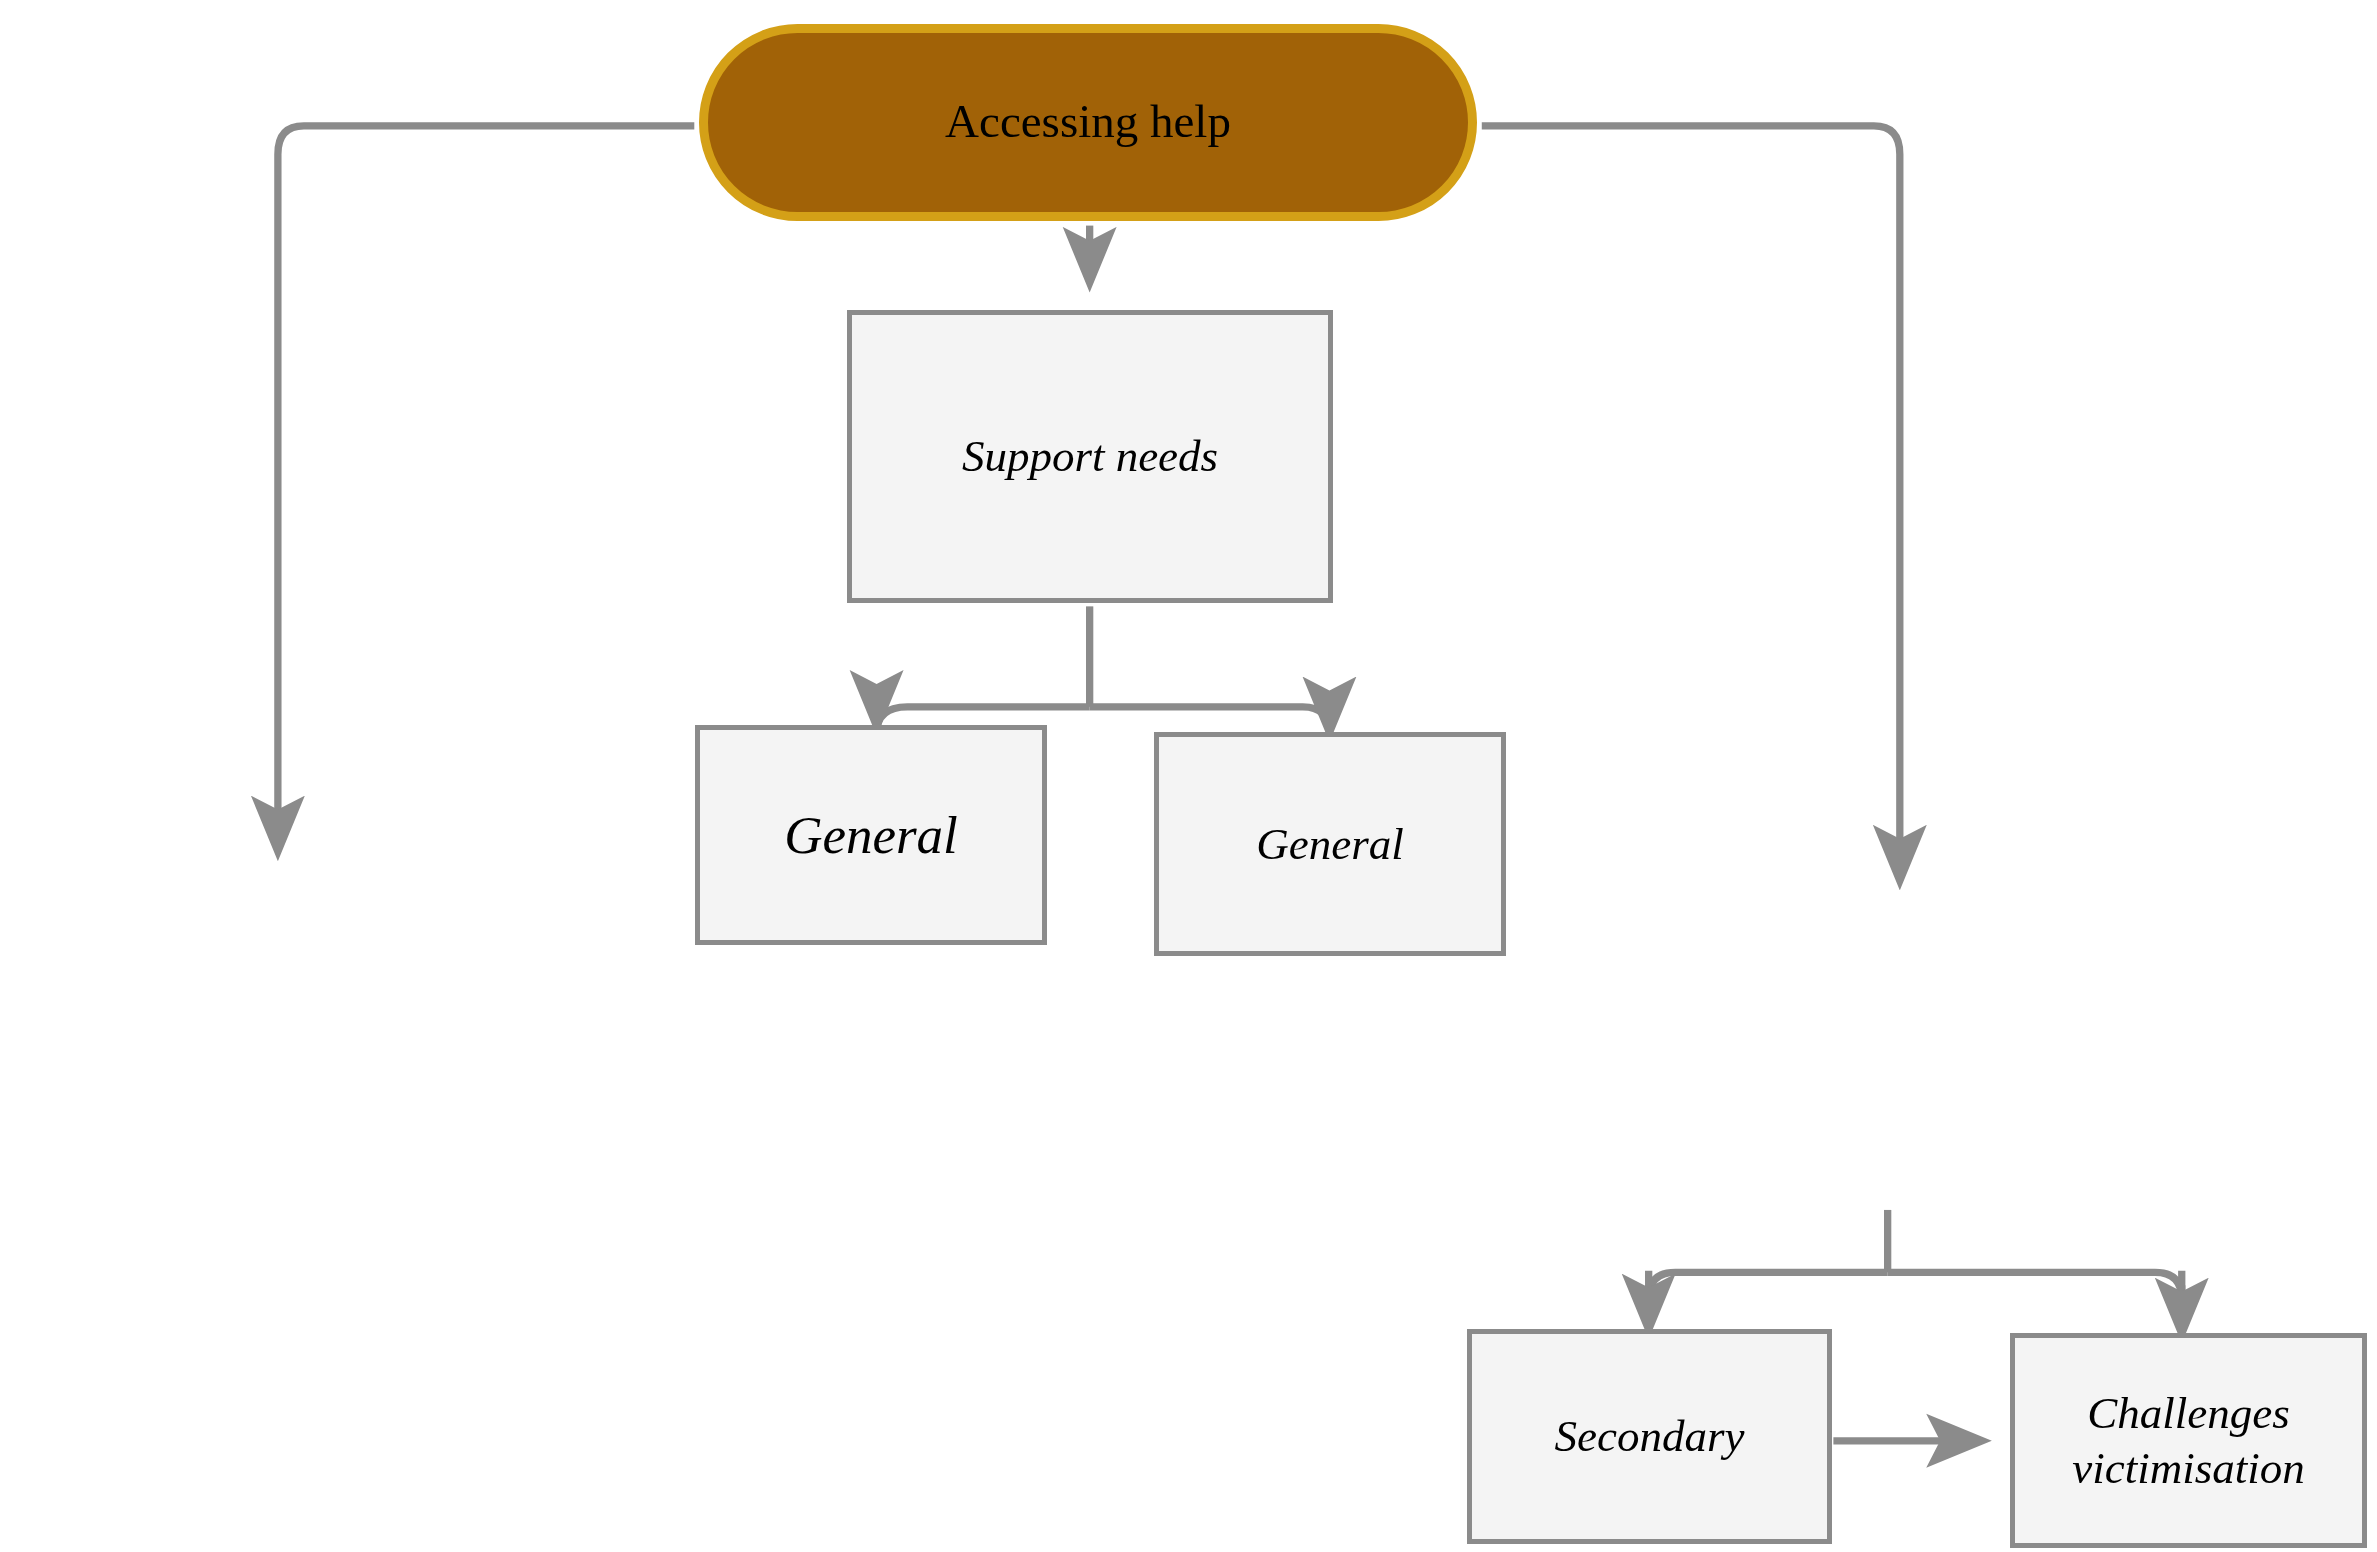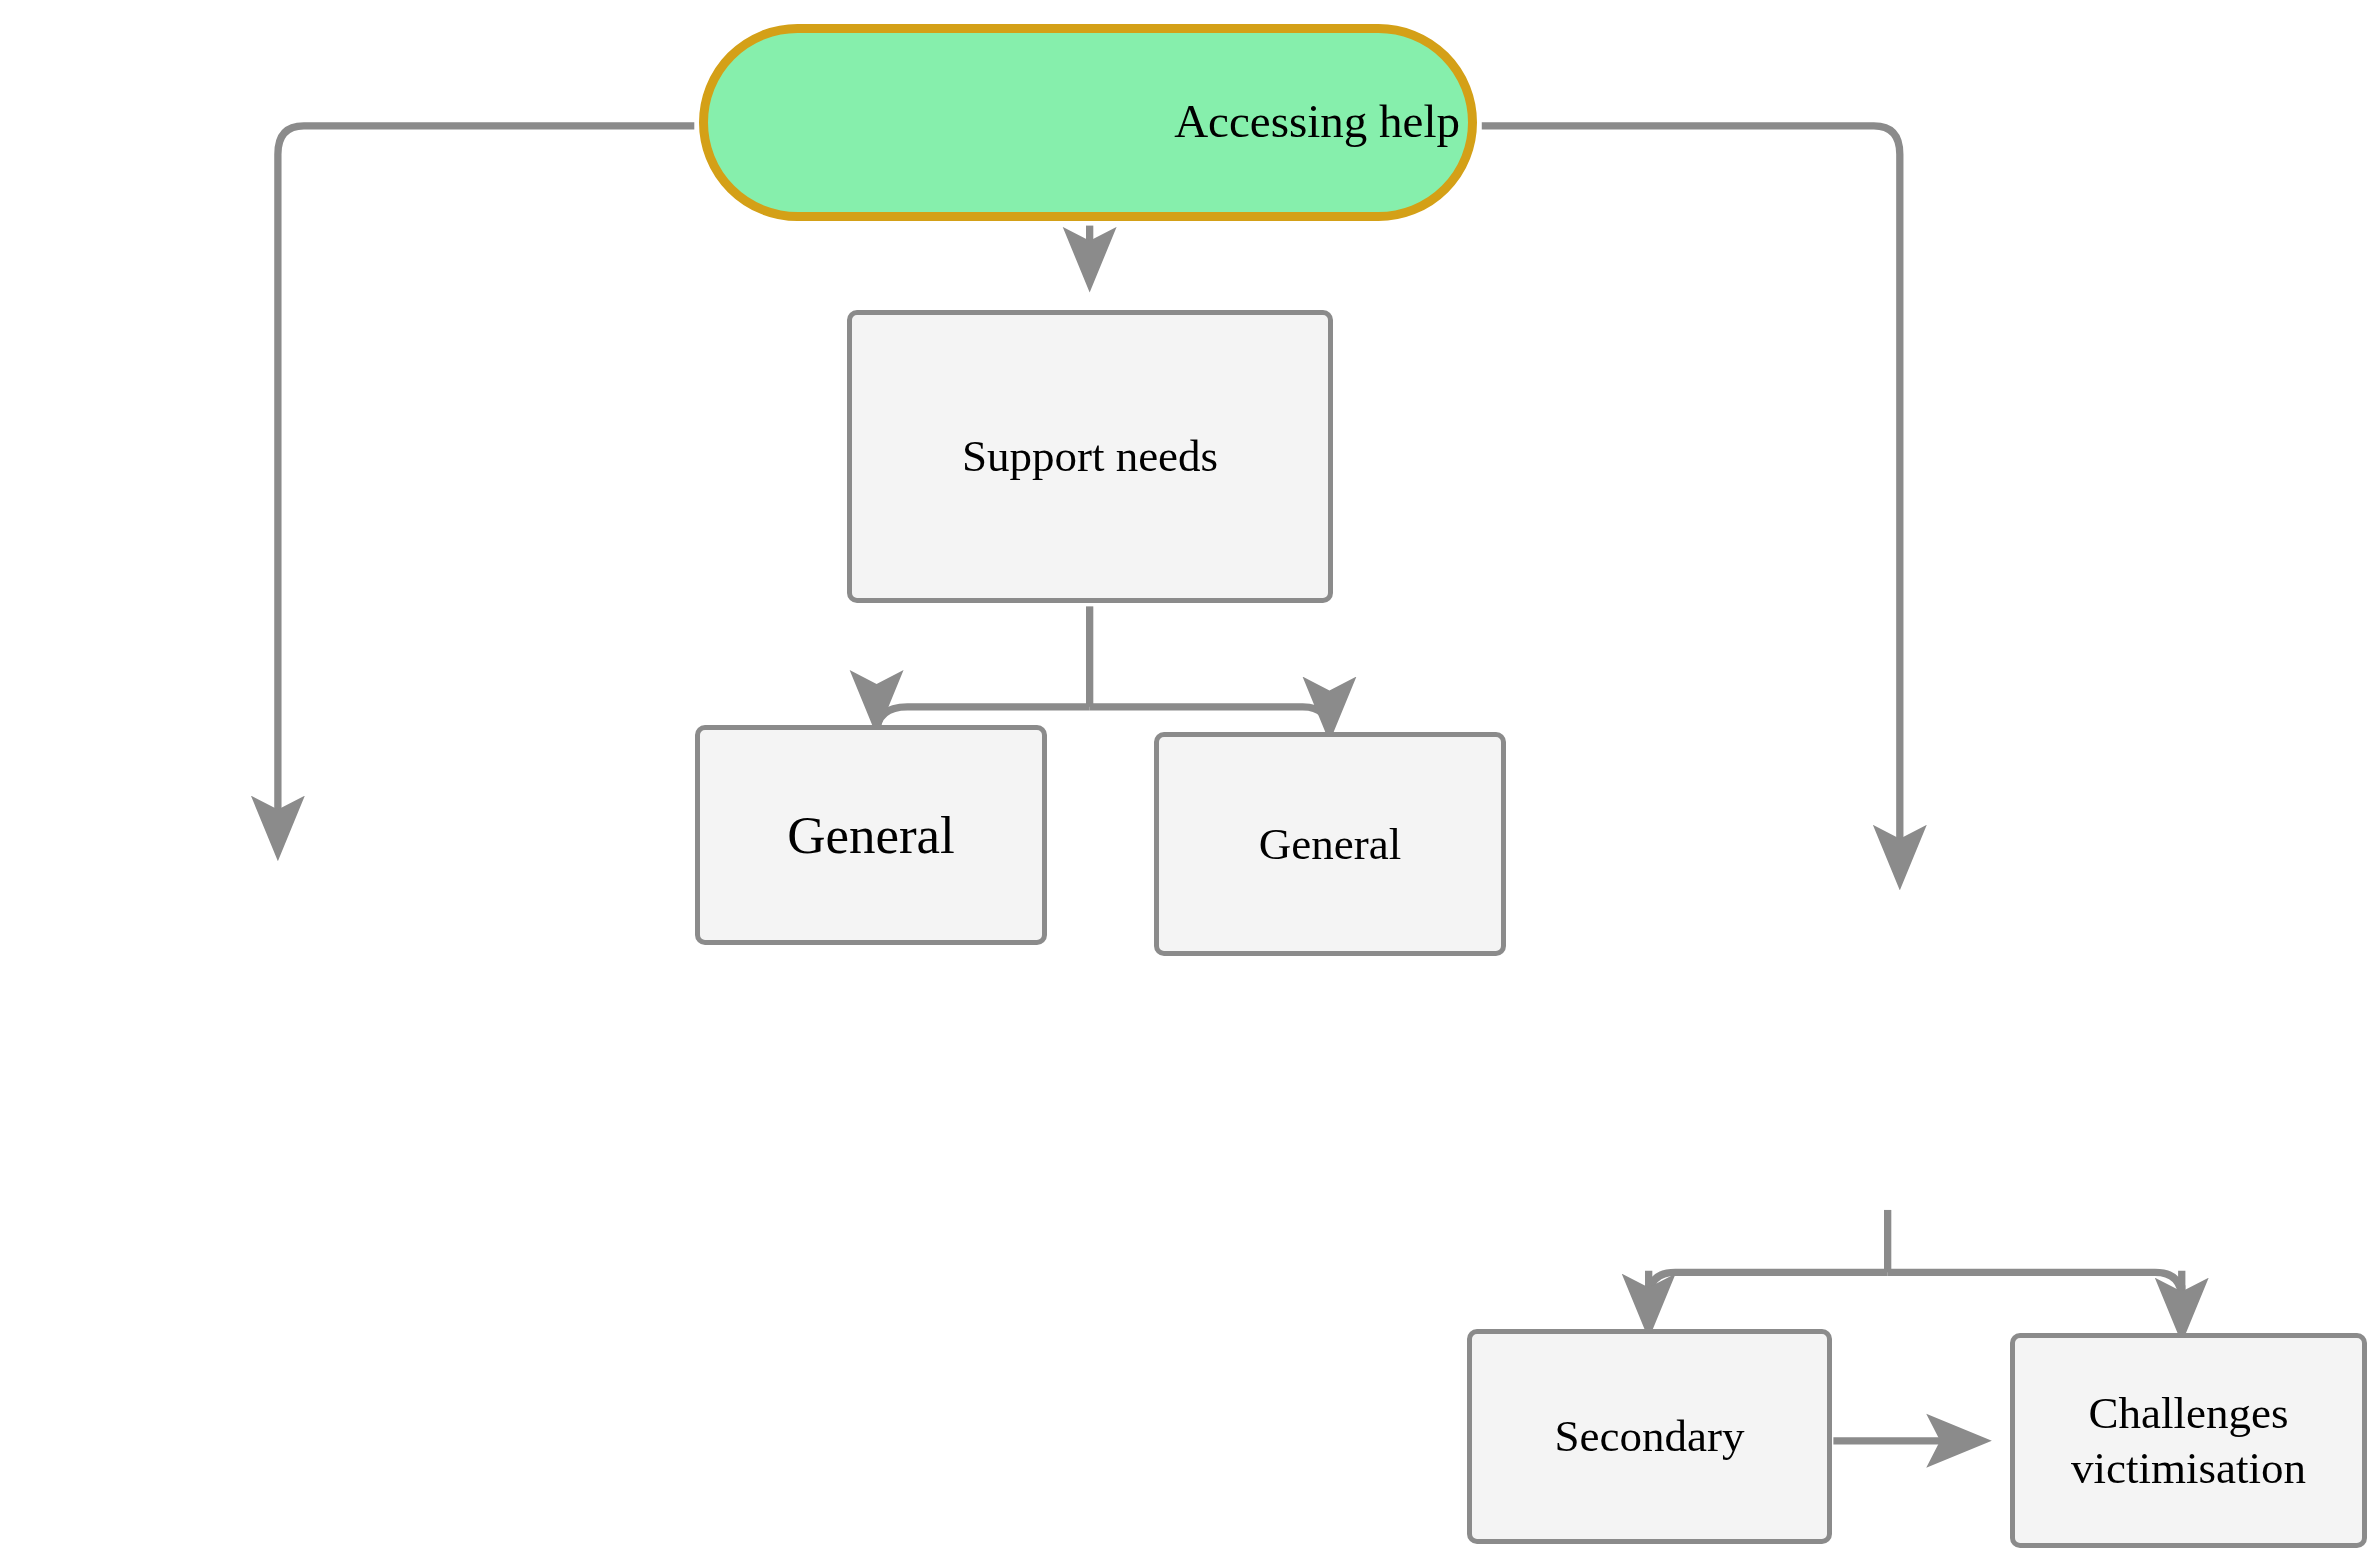--- a/index.html
+++ b/index.html
@@ -32,27 +32,27 @@
     display: flex;
     align-items: center;
     justify-content: center;
     text-align: center;
     color: #000000;
     line-height: 1.22;
   }
   .node-rect {
     background: #f4f4f4;
     border: 5.7px solid #8b8b8b;
-    border-radius: 10px;
+    border-radius: 0;
+    font-style: italic;
   }
   .node-root {
-    background: #86efac;
+    background: #a16207;
     border: 9.7px solid #d4a017;
     border-radius: 105px;
-    justify-content: flex-end;
   }
   .node-label {
     display: block;
     padding: 0 8px;
     white-space: pre-line;
   }
 
   
   #node-root            { left: 699px;  top: 23.5px;   width: 778px; height: 197px; font-size: 47px; }
   #node-support-needs   { left: 847px; top: 310px;  width: 486px; height: 293px; font-size: 45px; }

